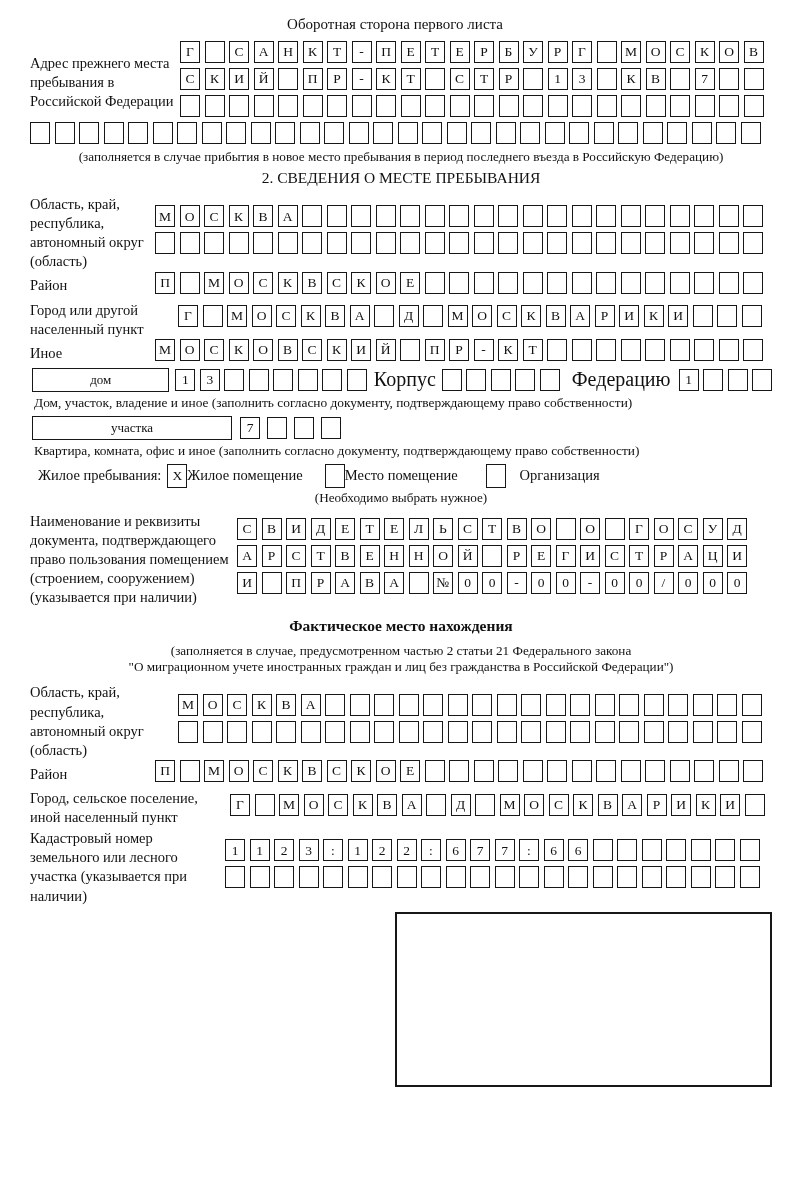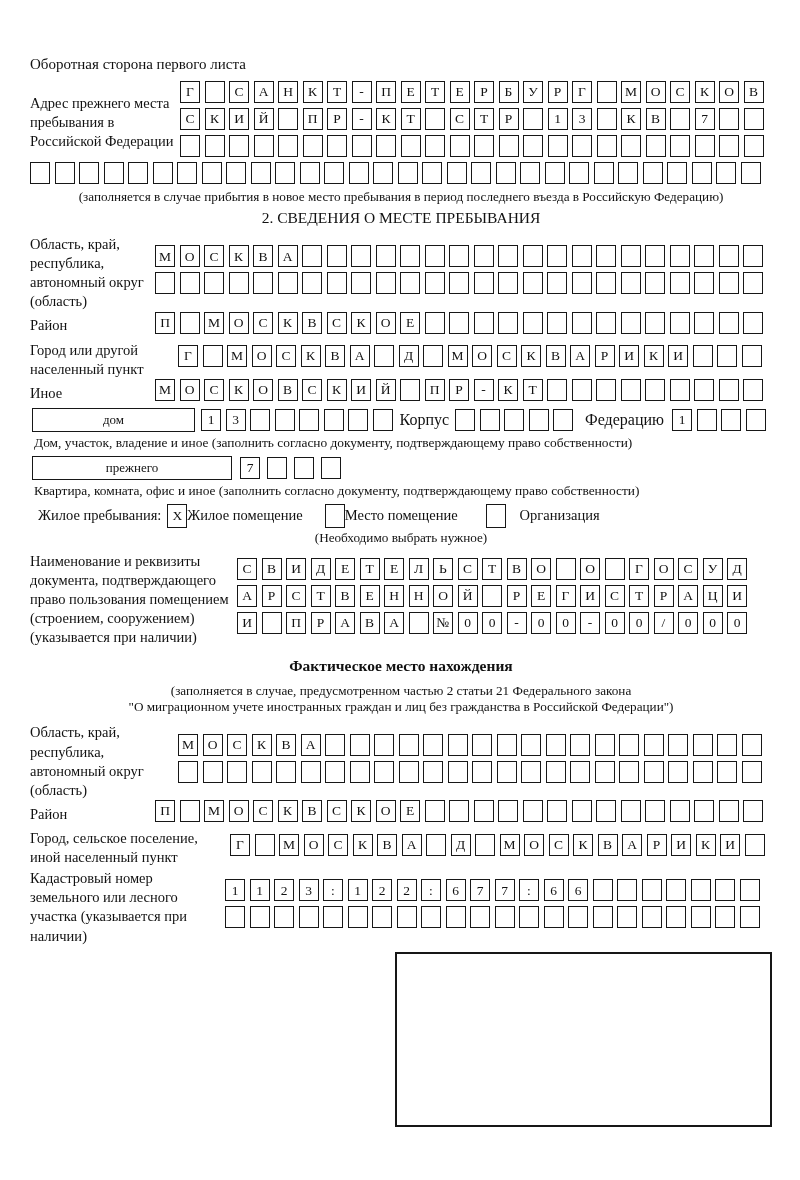--- a/index.html
+++ b/index.html
@@ -3,21 +3,21 @@
 <meta charset="utf-8">
 <style>
   * { margin:0; padding:0; box-sizing:border-box; }
   html,body { background:#ffffff; }
   body {
     width:800px; height:1180px; overflow:hidden;
     color:#111; font-family:"Liberation Serif", serif;
   }
   .page { width:800px; height:1180px; padding:16px 28px 0 30px; }
 
-  .header-note { text-align:left; font-size:15px; padding-right:12px;margin-top:40px; }
+  .header-note { text-align:center; font-size:15px; padding-right:12px; }
 
   .cellrow { display:flex; gap:4.5px; margin-bottom:5px; }
   .cell {
     flex:0 0 20px; width:20px; height:22px;
     border:1.7px solid #171717;
     display:flex; align-items:center; justify-content:center;
     font-size:13.5px; line-height:1;
   }
 
   .field { display:flex; align-items:center; }
@@ -27,21 +27,21 @@
   .rows { flex:1 1 auto; }
 
   .note-center { text-align:center; font-size:13.2px; }
   .sec-title { text-align:center; font-weight:normal; font-size:15.5px; }
 
   .dom-row { display:flex; align-items:center; margin:2px 0 3px 2px; }
   .wide-box {
     height:24px; border:1.7px solid #171717;
     display:flex; align-items:center; justify-content:center; font-size:13px;
   }
-  .inline-label { font-size:16px; }
+  .inline-label { font-size:20px; }
 
   .caption { font-size:13.4px; margin:0 0 5px 4px; }
 
   .mesto-row { display:flex; align-items:center; font-size:14.5px; margin:4px 0 2px 8px; }
   .mesto-row .cell { height:24px; }
 
   .factual-title { text-align:center; font-weight:bold; font-size:15.5px; margin:10px 0 8px; }
 
   .mark-box { margin-left:365px; width:377px; height:175px; border:2px solid #171717; }
   .mark-caption { margin-left:358px; width:404px; text-align:center; font-size:13.4px; line-height:1.4; margin-top:5px; } .mt6{margin-top:6px} .mt8{margin-top:8px} .mb4{margin-bottom:4px} .mb6{margin-bottom:6px}
@@ -354,21 +354,21 @@
     <div class="cellrow" style="margin-bottom:0;">
         <span class="cell">1</span>
         <span class="cell"></span>
         <span class="cell"></span>
         <span class="cell"></span>
       </div>
   </div>
   <div class="caption">Дом, участок, владение и иное (заполнить согласно документу, подтверждающему право собственности)</div>
 
   <div class="dom-row">
-    <div class="wide-box" style="width:200px; margin-right:8px;">прежнего</div>
+    <div class="wide-box" style="width:200px; margin-right:8px;">участка</div>
     <div class="cellrow" style="margin-bottom:0; gap:7px;">
         <span class="cell">7</span>
         <span class="cell"></span>
         <span class="cell"></span>
         <span class="cell"></span>
       </div>
   </div>
   <div class="caption">Квартира, комната, офис и иное (заполнить согласно документу, подтверждающему право собственности)</div>
 
   <div class="mesto-row">

